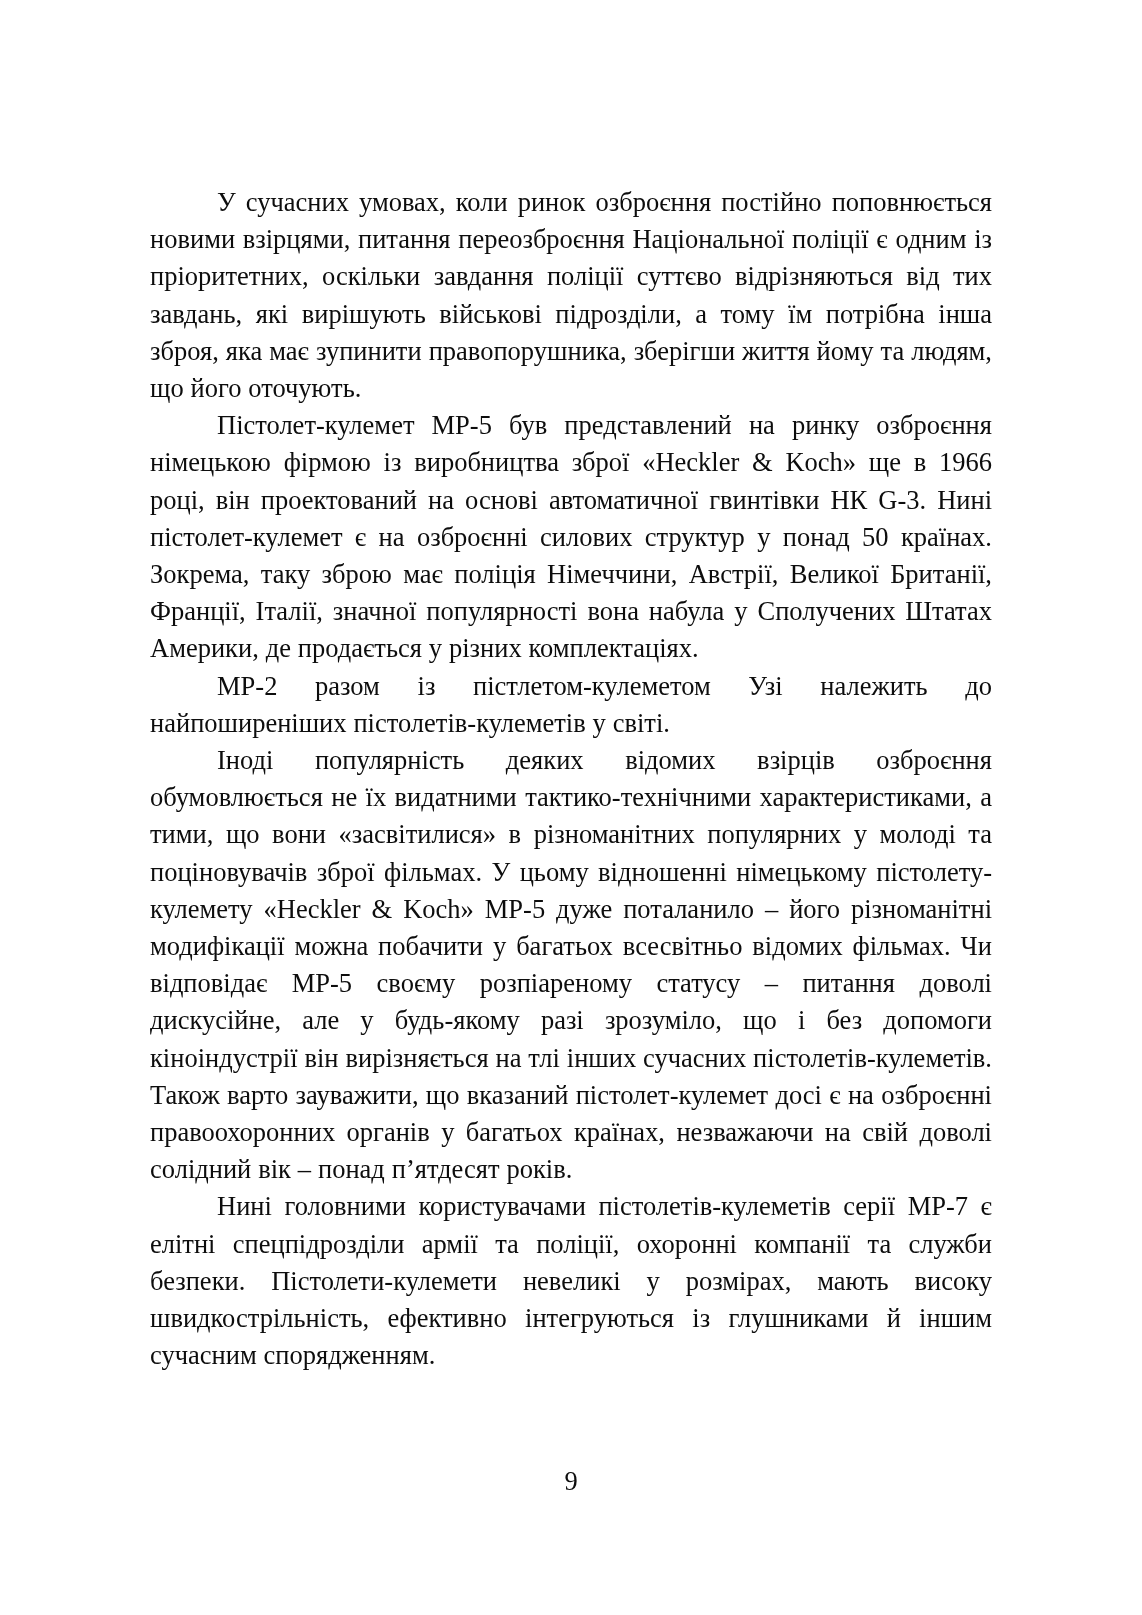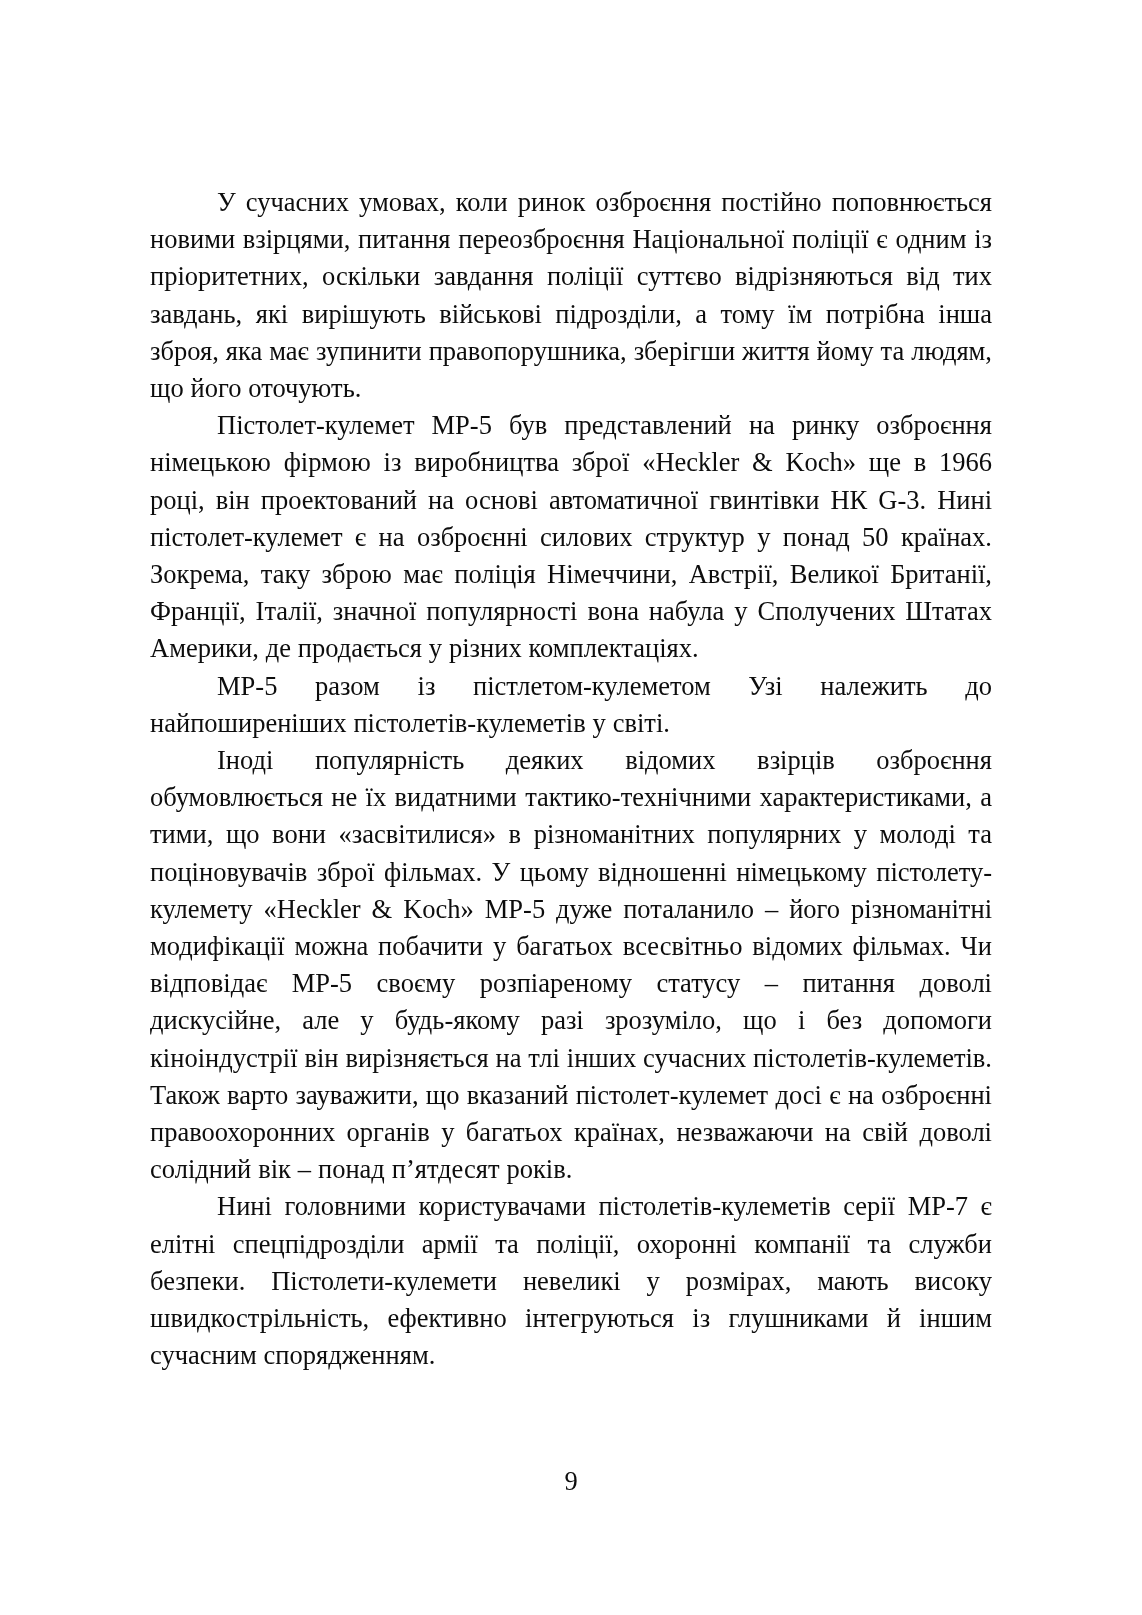--- a/index.html
+++ b/index.html
@@ -52,20 +52,20 @@
   }
 </style>
 </head>
 <body>
 
 <div class="page">
 
   <div class="text-block">
     <p class="para">У сучасних умовах, коли ринок озброєння постійно поповнюється новими взірцями, питання переозброєння Національної поліції є одним із пріоритетних, оскільки завдання поліції суттєво відрізняються від тих завдань, які вирішують військові підрозділи, а тому їм потрібна інша зброя, яка має зупинити правопорушника, зберігши життя йому та людям, що його оточують.</p>
     <p class="para">Пістолет-кулемет МР-5 був представлений на ринку озброєння німецькою фірмою із виробництва зброї «Heckler &amp; Koch» ще  в 1966 році, він проектований на основі автоматичної гвинтівки НК G-3. Нині пістолет-кулемет є на озброєнні силових структур у понад 50 країнах. Зокрема, таку зброю має поліція Німеччини, Австрії, Великої Британії, Франції, Італії, значної популярності вона набула у Сполучених Штатах Америки, де продається у різних комплектаціях.</p>
-    <p class="para">МР-5 разом із пістлетом-кулеметом Узі належить до найпоширеніших пістолетів-кулеметів у світі.</p>
+    <p class="para">МР-2 разом із пістлетом-кулеметом Узі належить до найпоширеніших пістолетів-кулеметів у світі.</p>
     <p class="para">Іноді популярність деяких відомих взірців озброєння обумовлюється не їх видатними тактико-технічними характеристиками, а тими, що вони «засвітилися» в різноманітних популярних у молоді та поціновувачів зброї фільмах. У цьому відношенні німецькому пістолету-кулемету «Heckler &amp; Koch» МР-5 дуже поталанило – його різноманітні модифікації можна побачити у багатьох всесвітньо відомих фільмах. Чи відповідає МР-5 своєму розпіареному статусу – питання доволі дискусійне, але у будь-якому разі зрозуміло, що і  без допомоги кіноіндустрії він вирізняється на тлі інших сучасних пістолетів-кулеметів. Також варто зауважити, що вказаний пістолет-кулемет досі є на озброєнні правоохоронних органів у багатьох країнах, незважаючи на свій доволі солідний вік – понад п’ятдесят років.</p>
     <p class="para">Нині головними користувачами пістолетів-кулеметів серії МР-7 є елітні спецпідрозділи армії та поліції, охоронні компанії та служби безпеки. Пістолети-кулемети невеликі у розмірах, мають високу швидкострільність, ефективно інтегруються із глушниками й іншим сучасним спорядженням.</p>
   </div>
 
   <div class="page-number">9</div>
 
 </div>
 
 </body></html>

